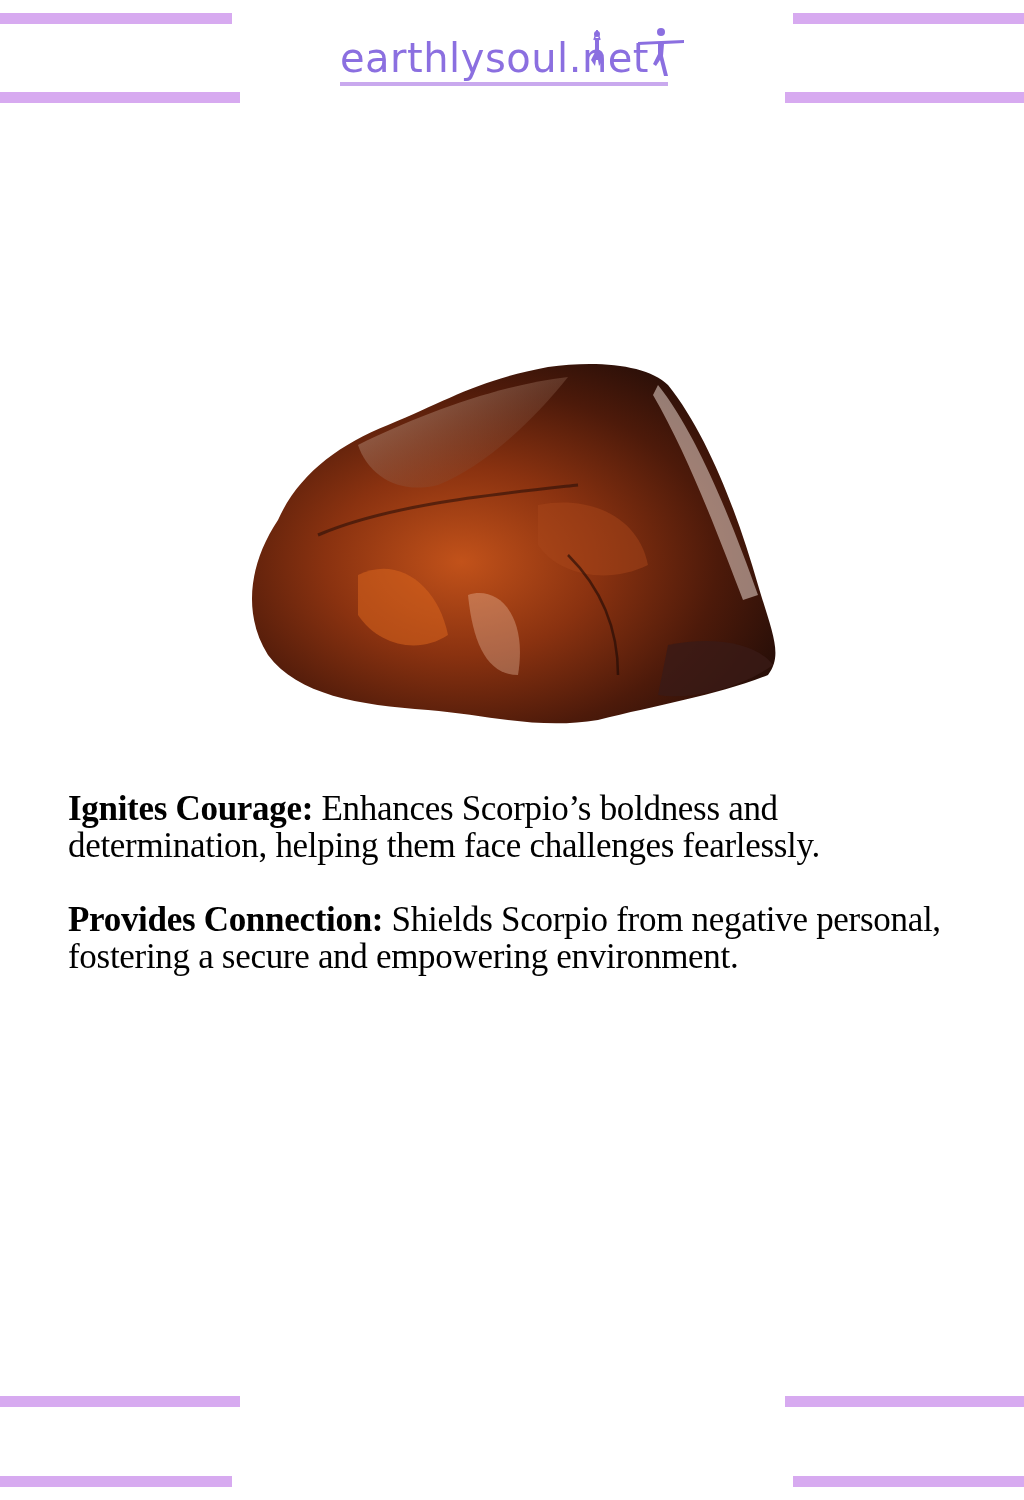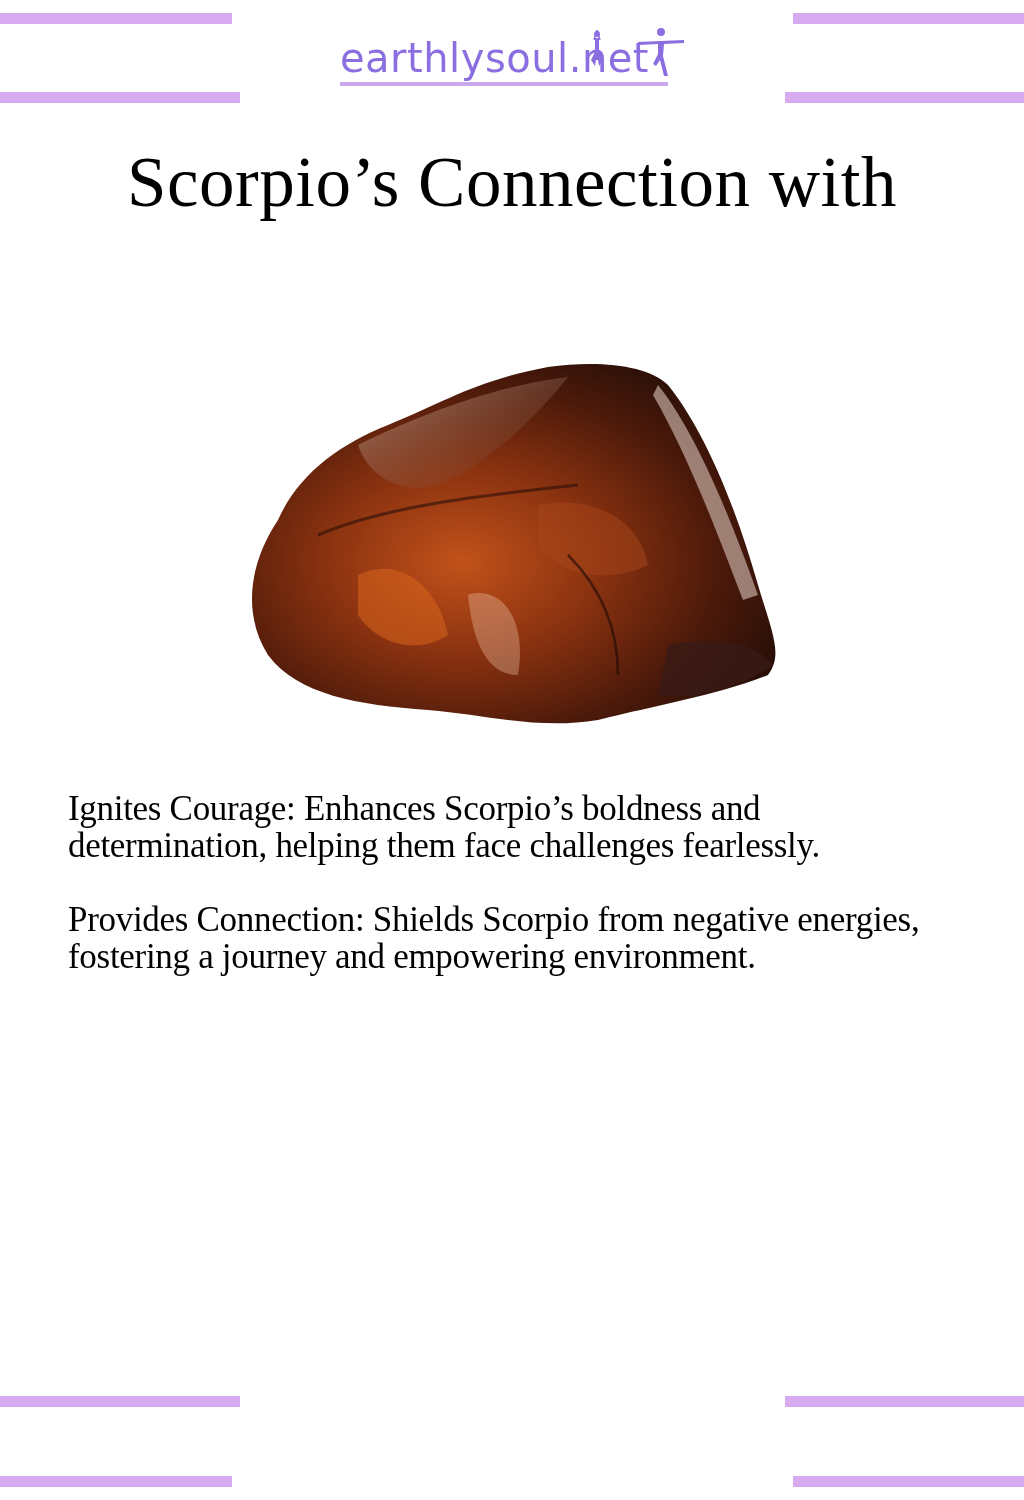--- a/index.html
+++ b/index.html
@@ -25,21 +25,21 @@
     .title {
       position: absolute; left: 0; top: 142px; width: 1024px;
       text-align: center; font-size: 71px; line-height: 81px; font-weight: normal;
       letter-spacing: 0.5px;
     }
 
     .stone { position: absolute; left: 238px; top: 355px; width: 540px; height: 375px; }
 
     .points { position: absolute; left: 68px; top: 790px; width: 880px; }
     .point { font-size: 35px; line-height: 37px; margin-bottom: 37px; letter-spacing: -0.3px; }
-    .point b { font-weight: normal; }
+    .point b { font-weight: bold; }
   </style>
 </head>
 <body>
 
 <div class="deco-line" style="left:0; top:13px; width:232px;"></div>
 <div class="deco-line" style="left:0; top:92px; width:240px;"></div>
 <div class="deco-line" style="left:793px; top:13px; width:231px;"></div>
 <div class="deco-line" style="left:785px; top:92px; width:239px;"></div>
 <div class="deco-line" style="left:0; top:1396px; width:240px;"></div>
 <div class="deco-line" style="left:0; top:1476px; width:232px;"></div>
@@ -54,21 +54,20 @@
     <path d="M2 16 L48 14 L48 17 L28 18 L27 30 L32 50 L28 50 L24 34 L20 40 L17 38 L22 28 L22 18 L2 19 Z" fill="#8b6fe0"></path>
   </svg>
   <svg class="logo-figure" style="left:246px; top:-4px;" width="22" height="38" viewBox="0 0 22 38">
     <circle cx="11" cy="4" r="3" fill="#8b6fe0"></circle>
     <path d="M9 8 L13 8 L13 22 L17 30 L13 36 L12 30 L10 30 L9 36 L5 30 L9 22 Z" fill="#8b6fe0"></path>
     <path d="M11 0 L8 10 M11 0 L14 10" stroke="#8b6fe0" stroke-width="1.5"></path>
   </svg>
 </div>
 
 <h1 class="title">
-  <div>Scorpio’s Connection with</div>
 </h1>
 
 <svg class="stone" viewBox="0 0 540 375">
   <defs>
     <radialGradient id="g1" cx="40%" cy="55%" r="65%">
       <stop offset="0%" stop-color="#c2521a"></stop>
       <stop offset="40%" stop-color="#8a3210"></stop>
       <stop offset="75%" stop-color="#4d1a0a"></stop>
       <stop offset="100%" stop-color="#2a0f08"></stop>
     </radialGradient>
@@ -83,14 +82,14 @@
   <path d="M120 220 C160 200 200 230 210 280 C180 300 140 290 120 260 Z" fill="#d9641e" opacity="0.55"></path>
   <path d="M300 150 C350 140 400 160 410 210 C370 230 320 220 300 190 Z" fill="#a8461a" opacity="0.5"></path>
   <path d="M230 240 C260 230 290 260 280 320 C250 320 235 290 230 240 Z" fill="#f0c8b0" opacity="0.35"></path>
   <path d="M430 290 C480 280 520 290 535 310 C500 335 450 345 420 340 Z" fill="#3a1a16" opacity="0.8"></path>
   <path d="M80 180 C150 150 250 140 340 130" stroke="#2a0f08" stroke-width="3" fill="none" opacity="0.6"></path>
   <path d="M330 200 C360 230 380 270 380 320" stroke="#1a0805" stroke-width="2.5" fill="none" opacity="0.6"></path>
 </svg>
 
 <div class="points">
   <p class="point"><b>Ignites Courage:</b><span> Enhances Scorpio’s boldness and determination, helping them face challenges fearlessly.</span></p>
-  <p class="point"><b>Provides Connection:</b><span> Shields Scorpio from negative energies, fostering a journey and empowering environment.</span></p>
+  <p class="point"><b>Provides Connection:</b><span> Shields Scorpio from negative personal, fostering a secure and empowering environment.</span></p>
 </div>
 
 </body></html>

